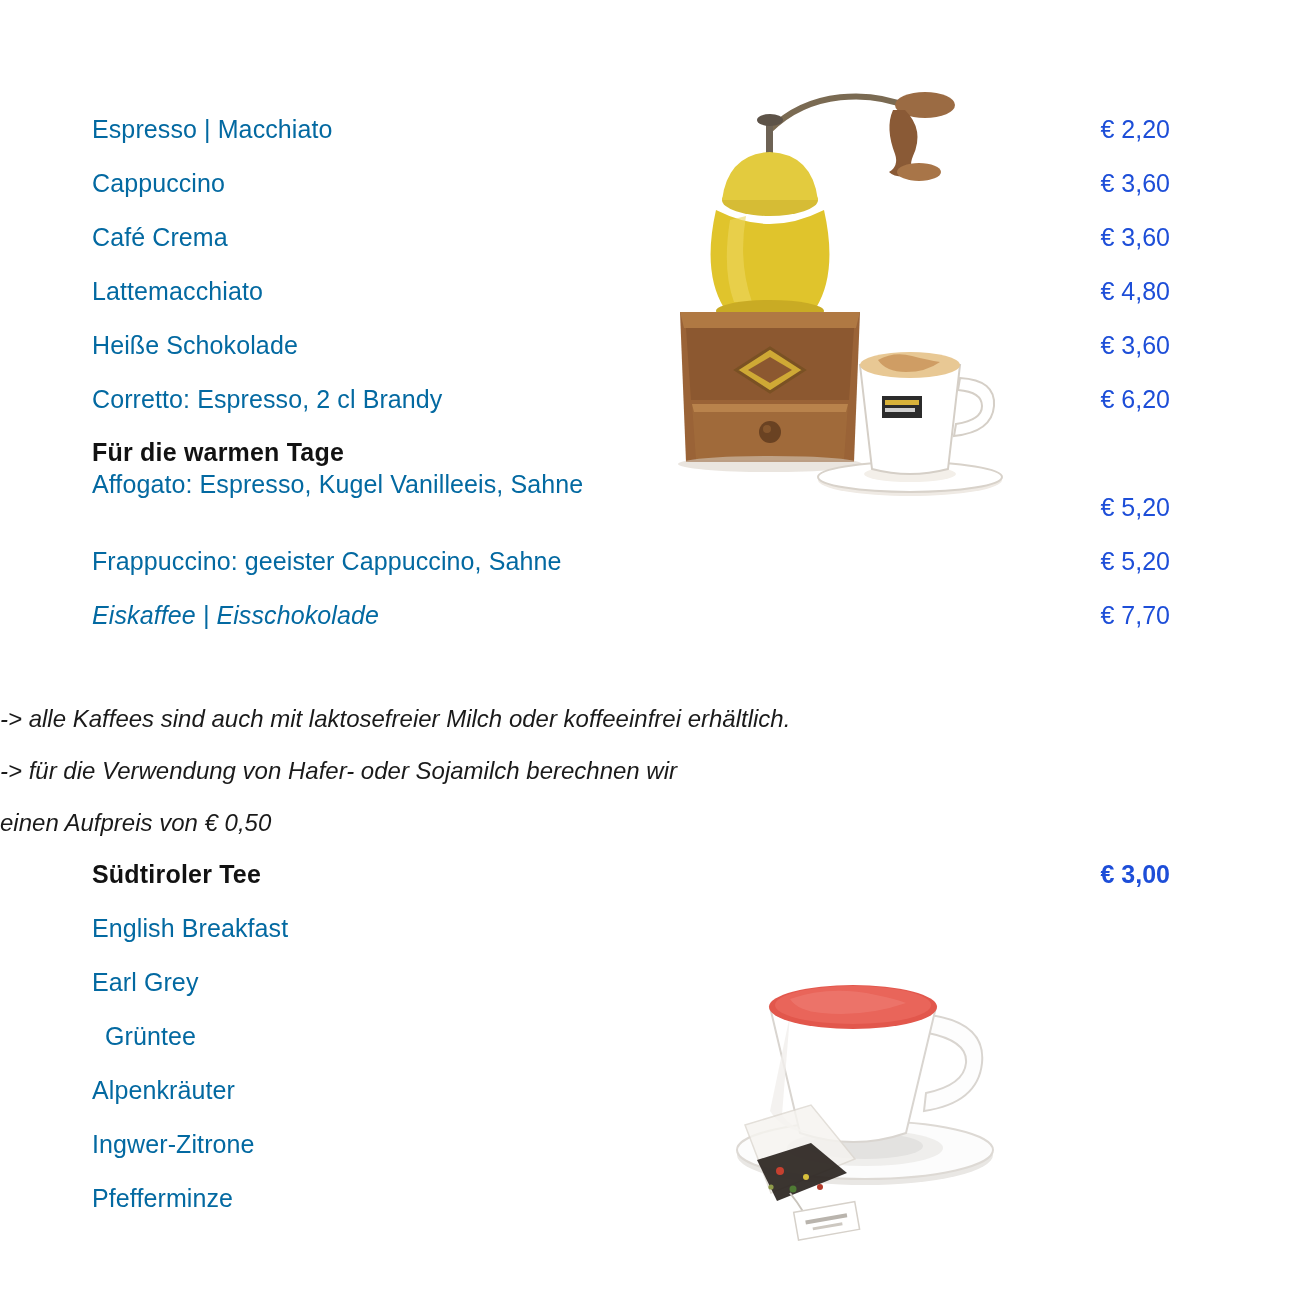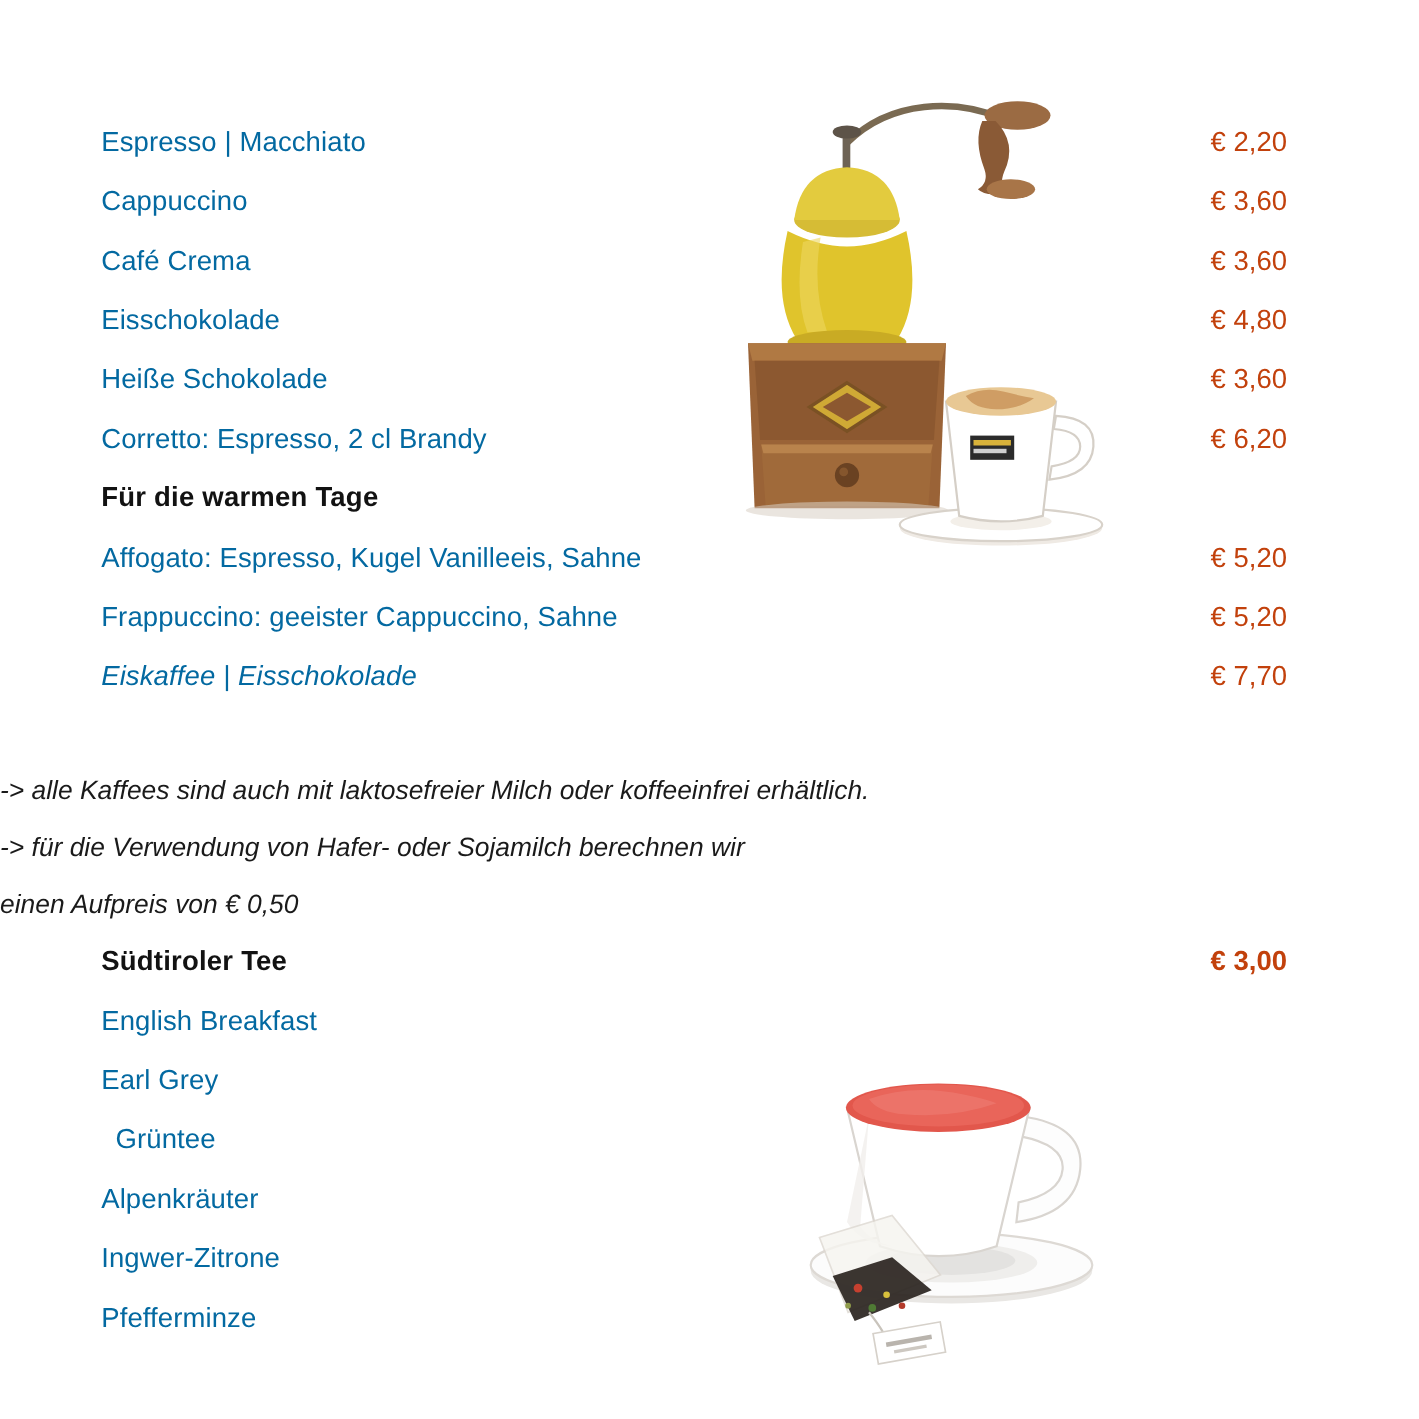--- a/index.html
+++ b/index.html
@@ -37,21 +37,21 @@
     font-size: 25px;
     font-weight: 400;
     color: #0369a1;
     white-space: nowrap;
     letter-spacing: .1px;
   }
   .item-price {
     position: absolute;
     font-size: 25px;
     font-weight: 400;
-    color: #c2410c;
+    color: #1d4ed8;
     white-space: nowrap;
     text-align: right;
   }
   .price-bold { font-weight: bold; }
 
   .note {
     position: absolute;
     font-size: 24px;
     font-style: italic;
     color: #1a1a1a;
@@ -83,32 +83,32 @@
 
   <div class="item-name" style="left:92px; top:115px;">Espresso  |  Macchiato</div>
   <div class="item-price" style="left:998px; top:115px; width:172px;">€ 2,20</div>
 
   <div class="item-name" style="left:92px; top:169px;">Cappuccino</div>
   <div class="item-price" style="left:998px; top:169px; width:172px;">€ 3,60</div>
 
   <div class="item-name" style="left:92px; top:223px;">Café Crema</div>
   <div class="item-price" style="left:998px; top:223px; width:172px;">€ 3,60</div>
 
-  <div class="item-name" style="left:92px; top:277px;">Eisschokolade</div>
+  <div class="item-name" style="left:92px; top:277px;">Lattemacchiato</div>
   <div class="item-price" style="left:998px; top:277px; width:172px;">€ 4,80</div>
 
   <div class="item-name" style="left:92px; top:331px;">Heiße Schokolade</div>
   <div class="item-price" style="left:998px; top:331px; width:172px;">€ 3,60</div>
 
   <div class="item-name" style="left:92px; top:385px;">Corretto: Espresso, 2 cl Brandy</div>
   <div class="item-price" style="left:998px; top:385px; width:172px;">€ 6,20</div>
 
   <div class="section-head" style="left:92px; top:438px;">Für die warmen Tage</div>
 
-  <div class="item-name" style="left:92px; top:493px;">Affogato: Espresso, Kugel Vanilleeis, Sahne</div>
+  <div class="item-name" style="left:92px; top:470px;">Affogato: Espresso, Kugel Vanilleeis, Sahne</div>
   <div class="item-price" style="left:998px; top:493px; width:172px;">€ 5,20</div>
 
   <div class="item-name" style="left:92px; top:547px;">Frappuccino: geeister Cappuccino, Sahne</div>
   <div class="item-price" style="left:998px; top:547px; width:172px;">€ 5,20</div>
 
   <div class="item-name" style="left:92px; top:601px;font-style:italic;">Eiskaffee  |  Eisschokolade</div>
   <div class="item-price" style="left:998px; top:601px; width:172px;">€ 7,70</div>
 
   <div class="note" style="left:0; top:705px; width:1250px;">-&gt; alle Kaffees sind auch mit laktosefreier Milch oder koffeeinfrei erhältlich.</div>
   <div class="note" style="left:0; top:757px; width:1250px;">-&gt; für die Verwendung von Hafer- oder Sojamilch berechnen wir</div>

